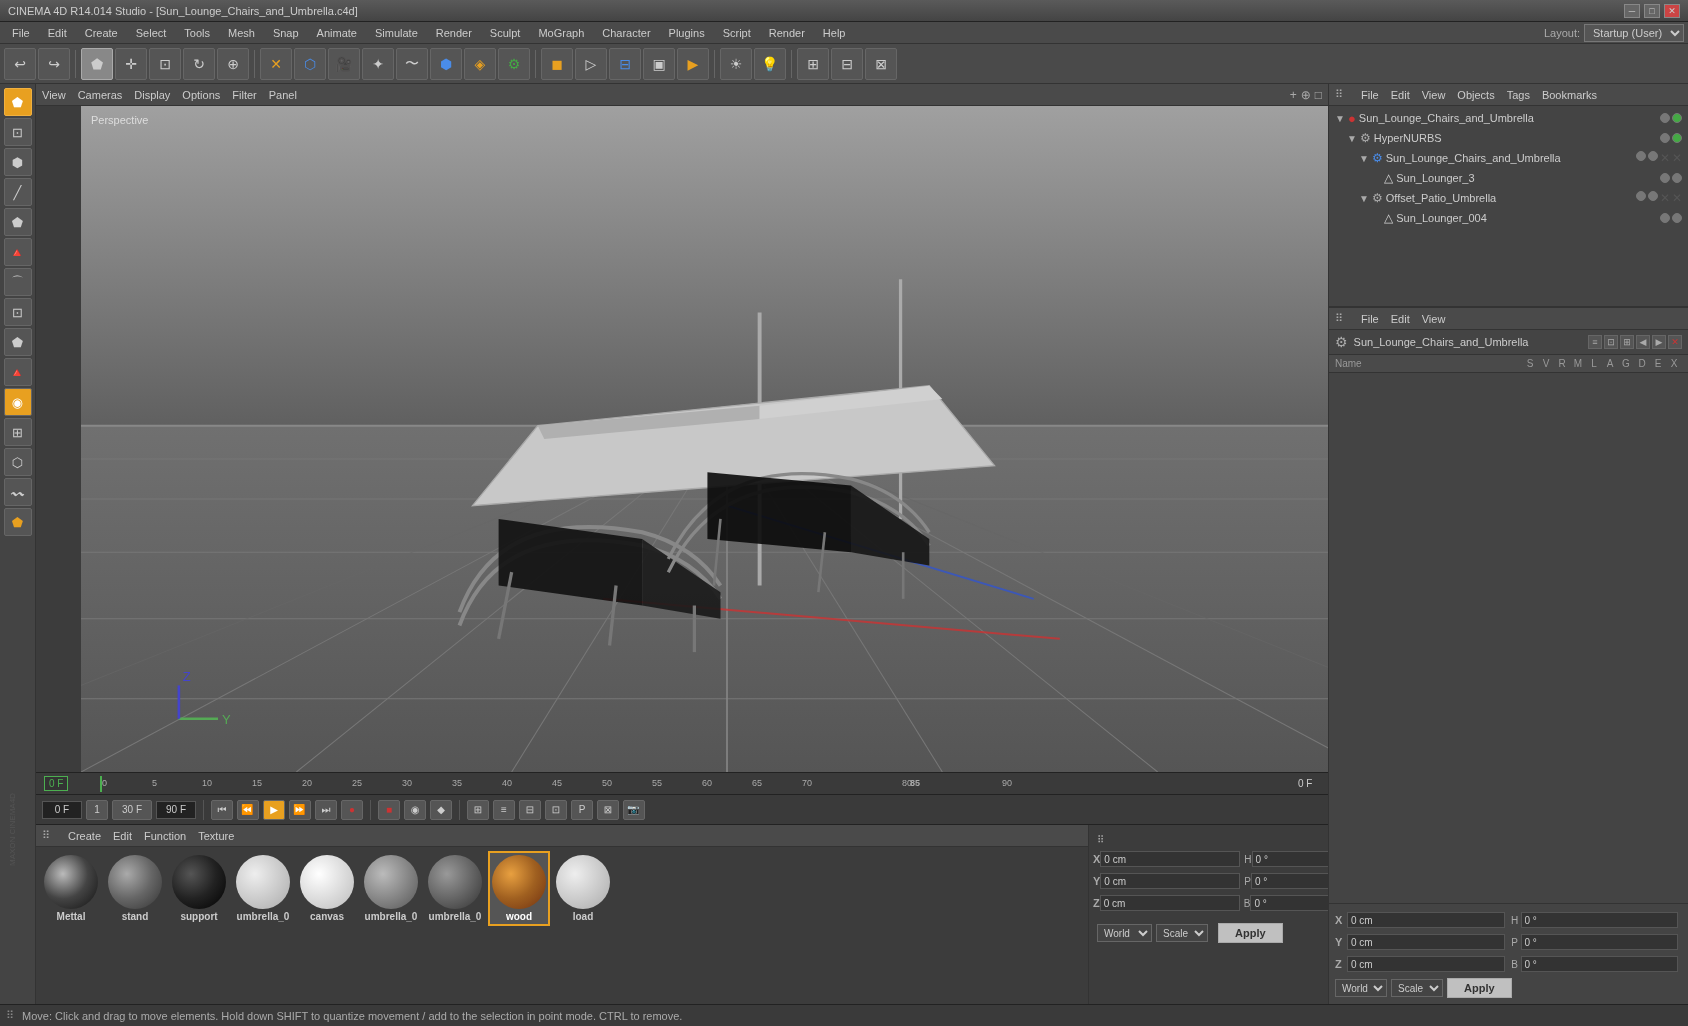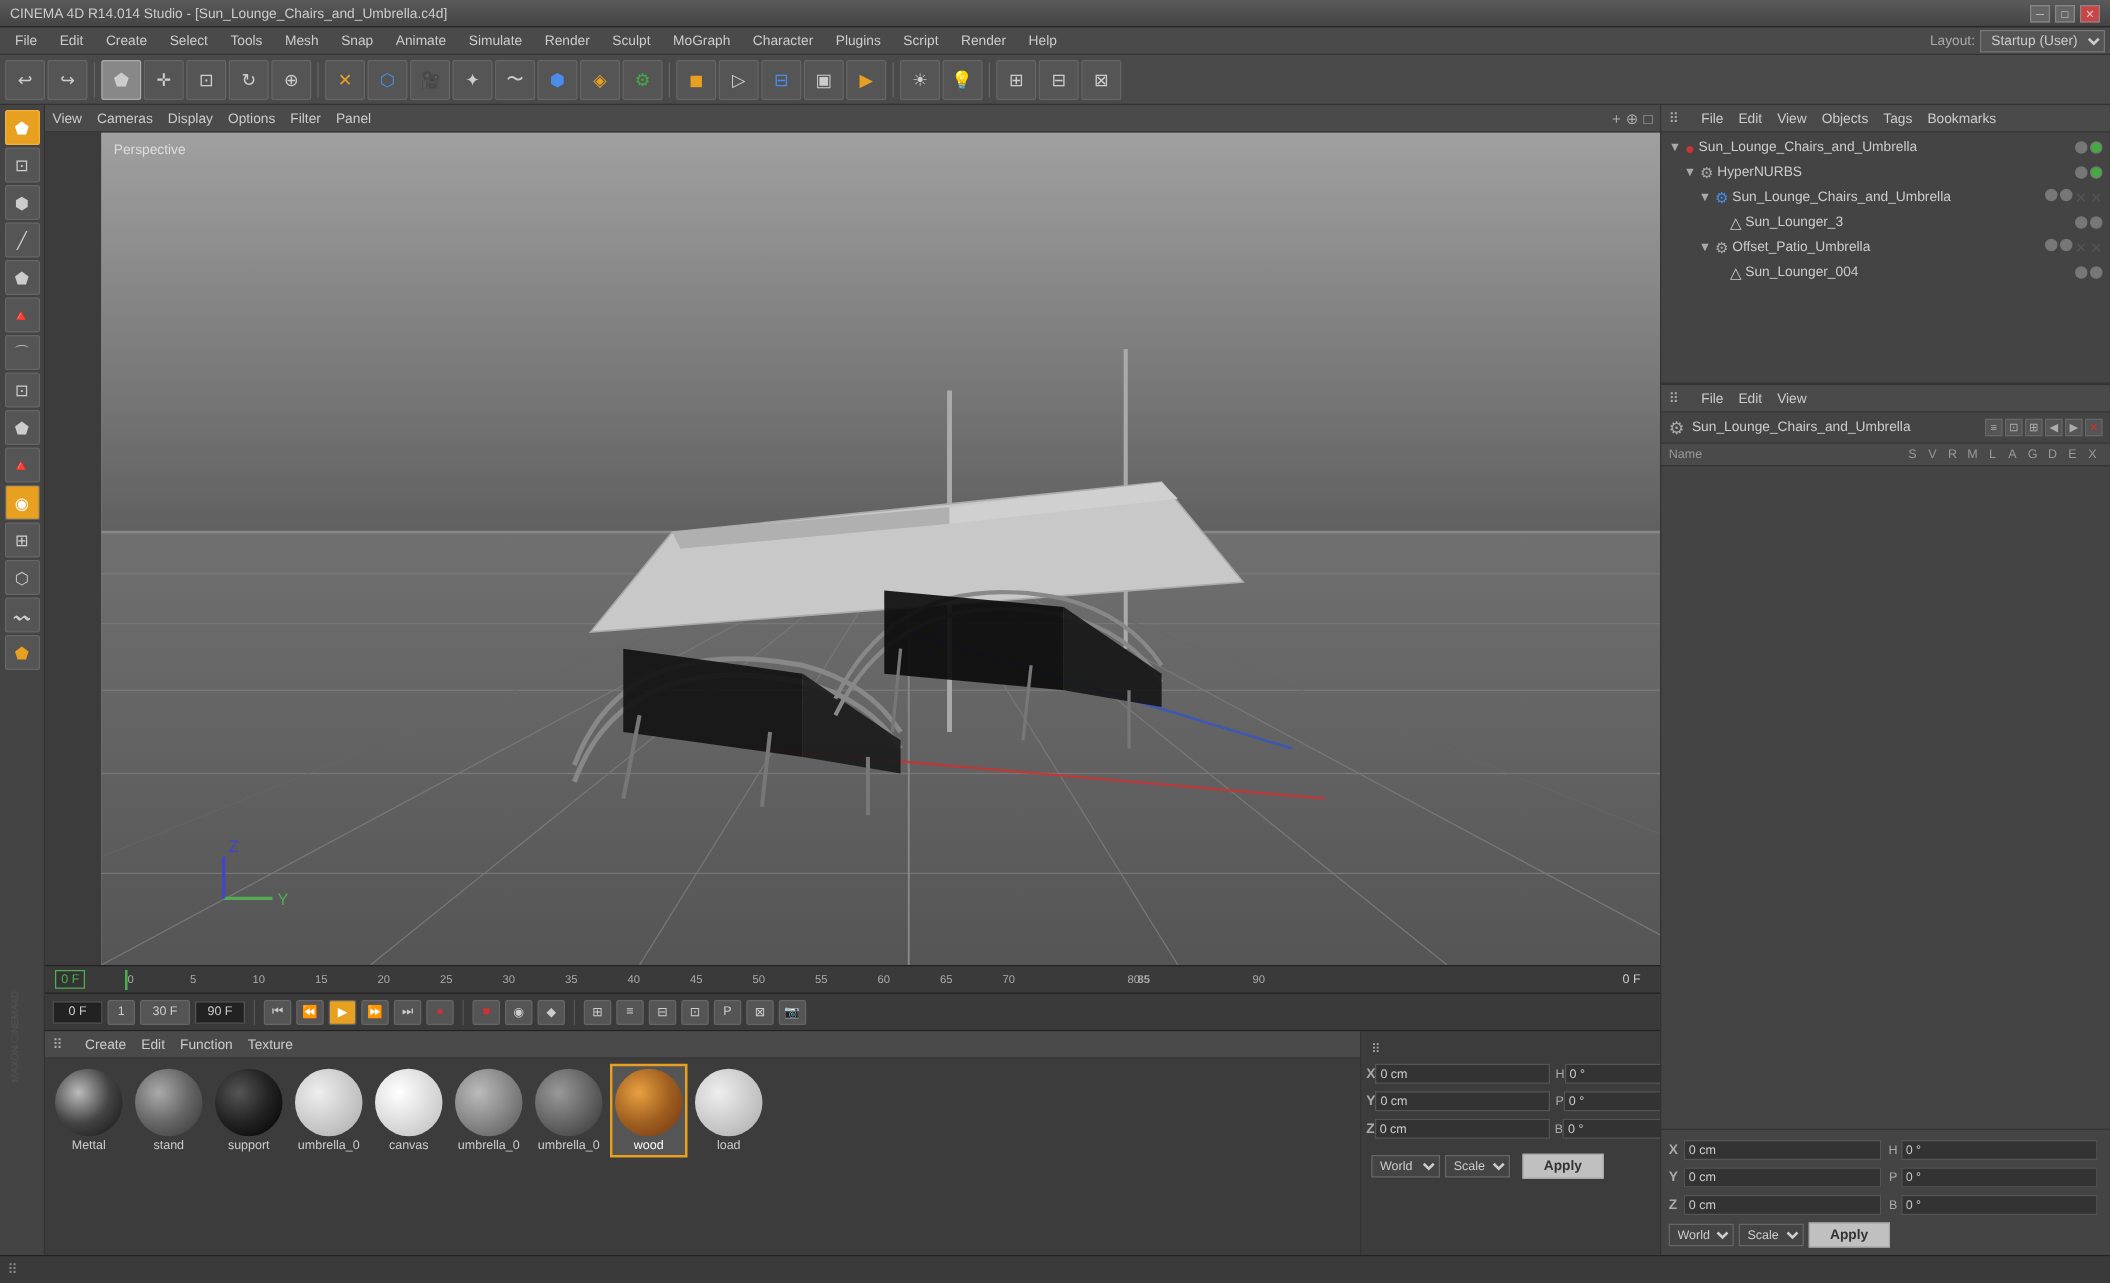--- a/index.html
+++ b/index.html
@@ -395,20 +395,21 @@
       gap: 12px;
       border-bottom: 1px solid #333;
     }
     .mat-header-item { font-size: 11px; color: #ccc; cursor: pointer; }
     #mat-items {
       display: flex;
       flex-wrap: wrap;
       padding: 6px;
       gap: 6px;
       overflow-y: auto;
+      font-weight: bold;
     }
     .mat-item {
       display: flex;
       flex-direction: column;
       align-items: center;
       cursor: pointer;
       padding: 2px;
     }
     .mat-item.selected { outline: 2px solid #e8a020; }
     .mat-sphere {
@@ -931,15 +932,16 @@
         <button id="apply-btn" style="background:#c0c0c0; border:1px solid #aaa; color:#333; font-size:11px; font-weight:bold; padding:3px 16px; cursor:pointer; margin:0;">Apply</button>
       </div>
     </div>
 
   </div>
 
 </div>
 
 <div id="statusbar">
   <span style="margin-right:8px; color:#888;">⠿</span>
+  <span>Move: Click and drag to move elements. Hold down SHIFT to quantize movement / add to the selection in point mode. CTRL to remove.</span>
 </div>
 
 <div style="position:fixed; bottom:160px; left:8px; font-size:8px; color:#555; writing-mode:vertical-rl; transform:rotate(180deg);">MAXON CINEMA4D</div>
 
 </body></html>

